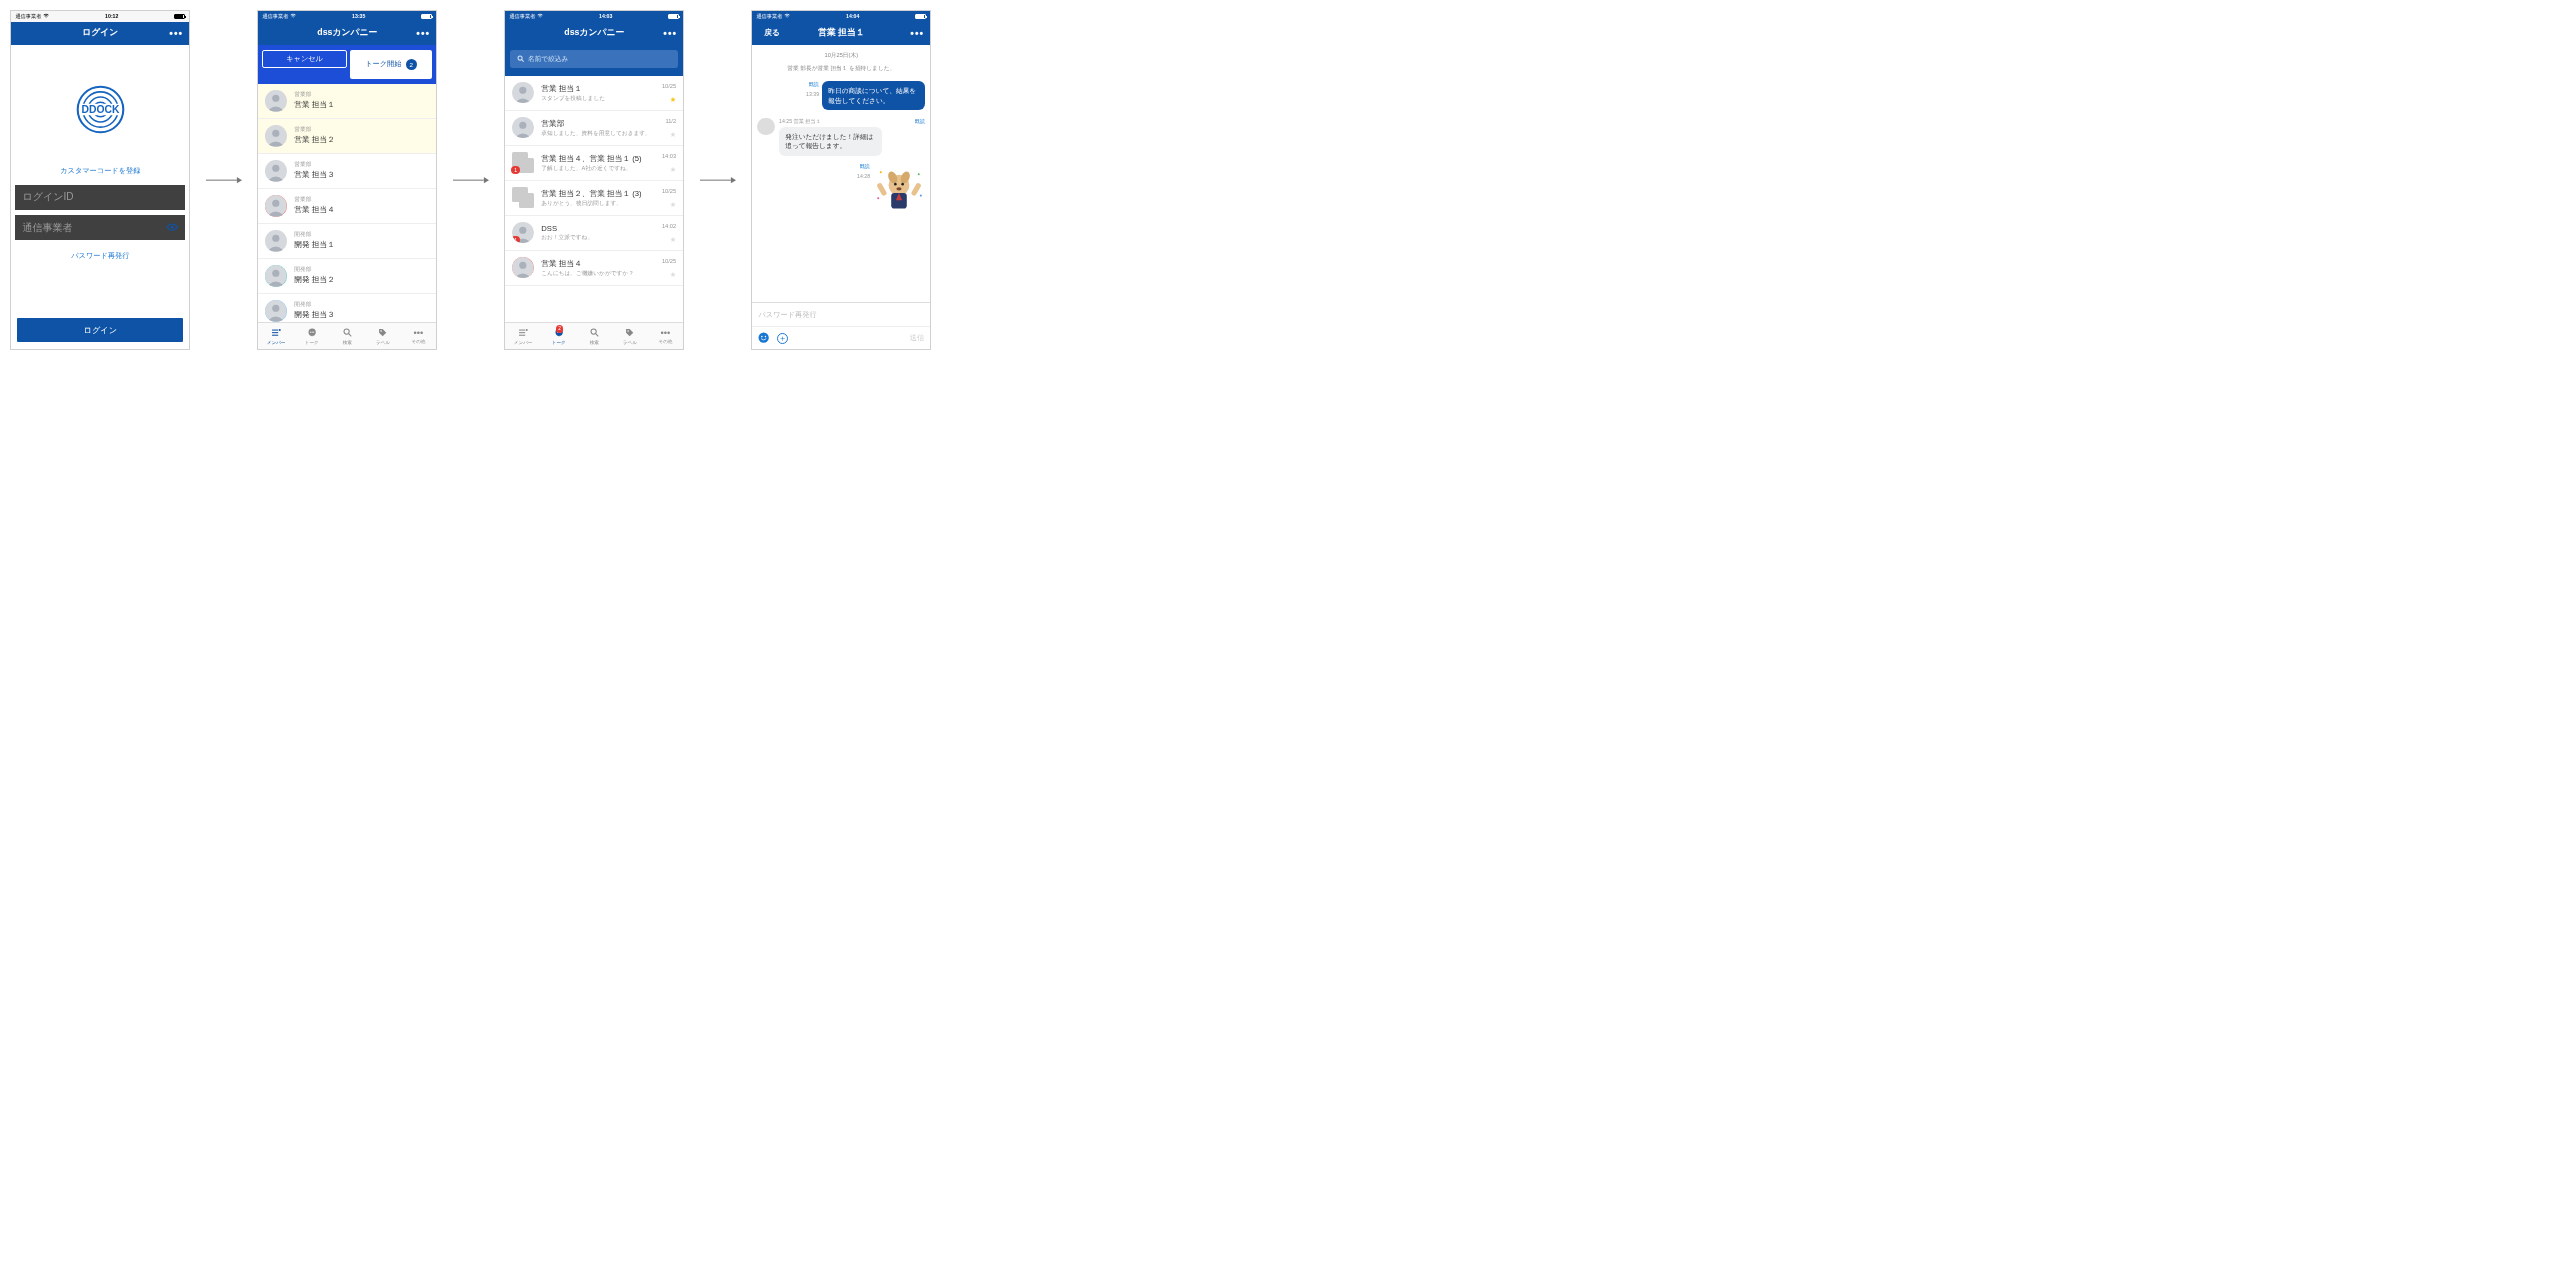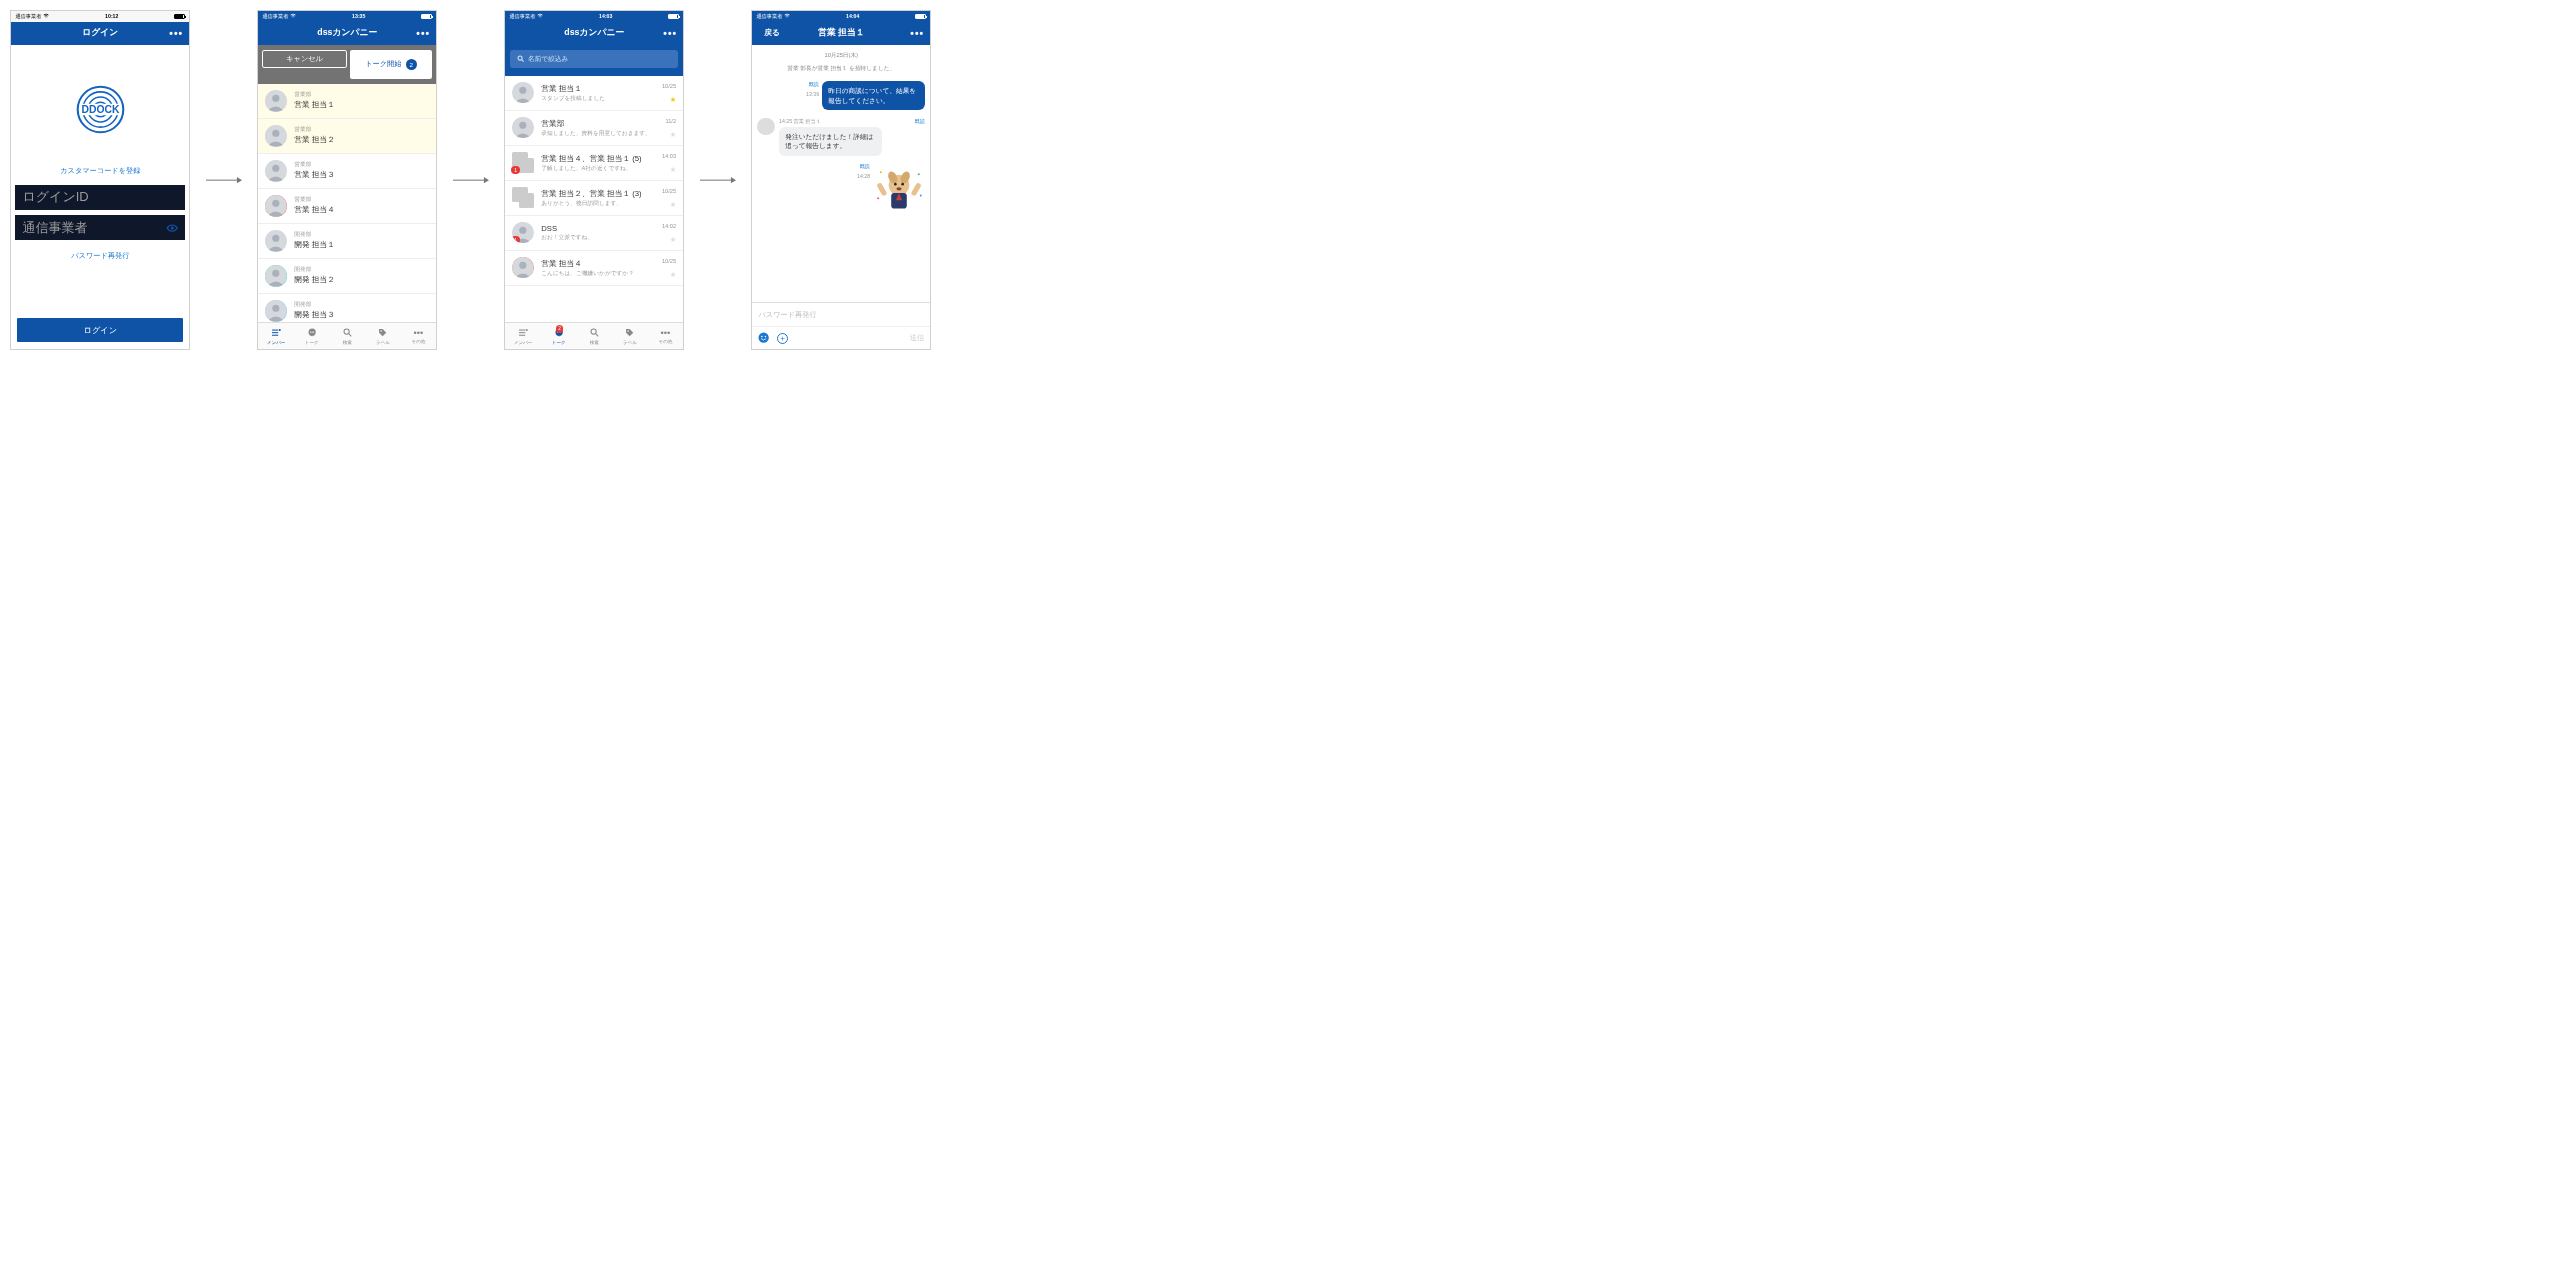--- a/index.html
+++ b/index.html
@@ -51,36 +51,36 @@
   .nav-left { position:absolute; left:12px; color:#fff; font-size:7.7px; }
   .nav-right { position:absolute; right:6.2px; color:#fff; font-size:10.3px; letter-spacing: 1px; }
 
   .content { flex:1; overflow:hidden; background:#fff; display:flex; flex-direction:column; }
 
   
   .login-body { flex:1; display:flex; flex-direction:column; align-items:center; padding: 20.6px 5.2px 5.2px; }
   .logo-wrap { margin: 15.5px 0 26px; }
   .reg-link { color:#1976d2; font-size:7.2px; margin-bottom:9.3px; }
   .input-field {
-    width: 170px; height: 25px; background:#0f172a;
+    width: 170px; height: 25px; background:#404040;
     display:flex; align-items:center; padding:0 7.2px;
-    color:#9a9a9a; font-size:13px; margin-bottom:5.2px;
+    color:#9a9a9a; font-size:10px; margin-bottom:5.2px;
     position:relative;
   }
   .eye-icon { position:absolute; right:7.2px; color:#0f53a6; }
   .pw-link { color:#1976d2; font-size:7.2px; margin-top:5.2px; }
   .login-btn {
     position:absolute; bottom:7.2px; left:6.2px; right:6.2px;
     height:24px; background:#0f53a6; color:#fff;
     display:flex; align-items:center; justify-content:center;
     font-size:8.2px; border-radius:1px;
   }
 
   
-  .action-row { display:flex; gap:3.1px; padding:5.2px 4.1px; background:#737373; }
+  .action-row { display:flex; gap:3.1px; padding:5.2px 4.1px; background:#1d4ed8; }
   .btn-outline {
     flex:1; height:18.5px; border:0.5px solid #fff; border-radius:2.1px;
     display:flex; align-items:center; justify-content:center;
     color:#fff; font-size:7.2px;
   }
   .btn-solid {
     flex:1; height:29px; background:#fff; border-radius:2.1px;
     display:flex; align-items:center; justify-content:center;
     color:#0f53a6; font-size:7.2px; position:relative; gap:4.1px;
   }

